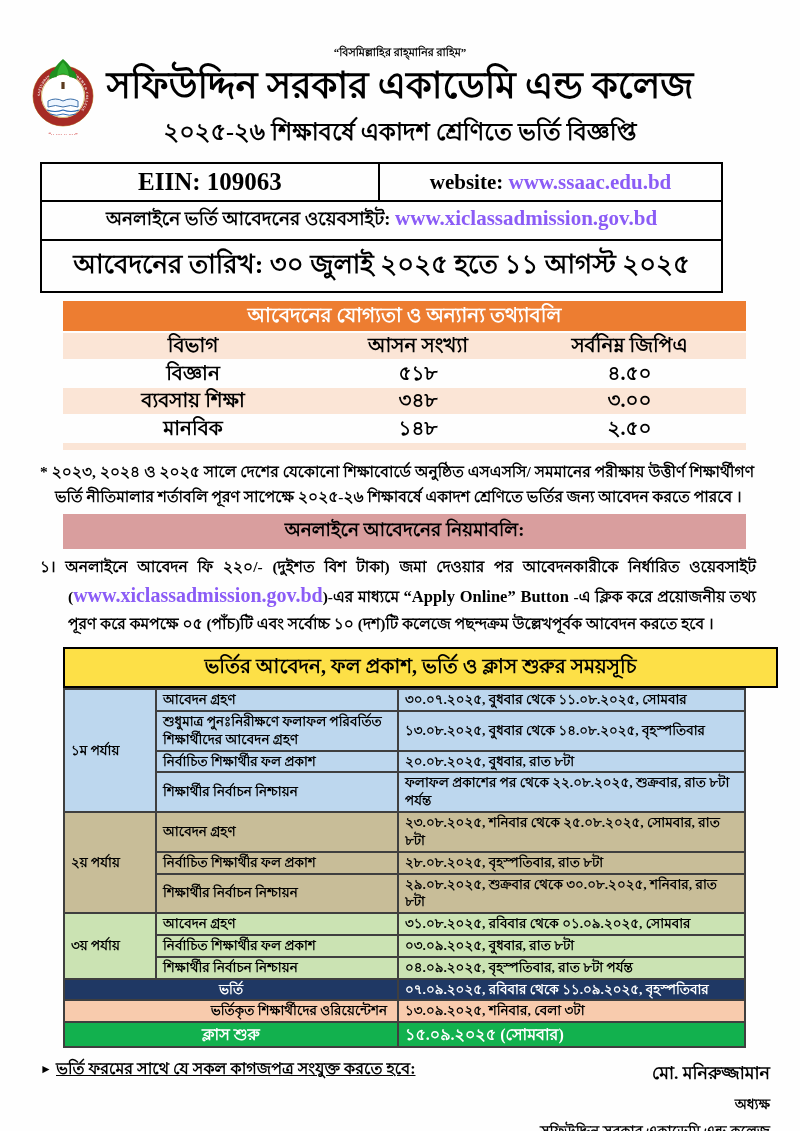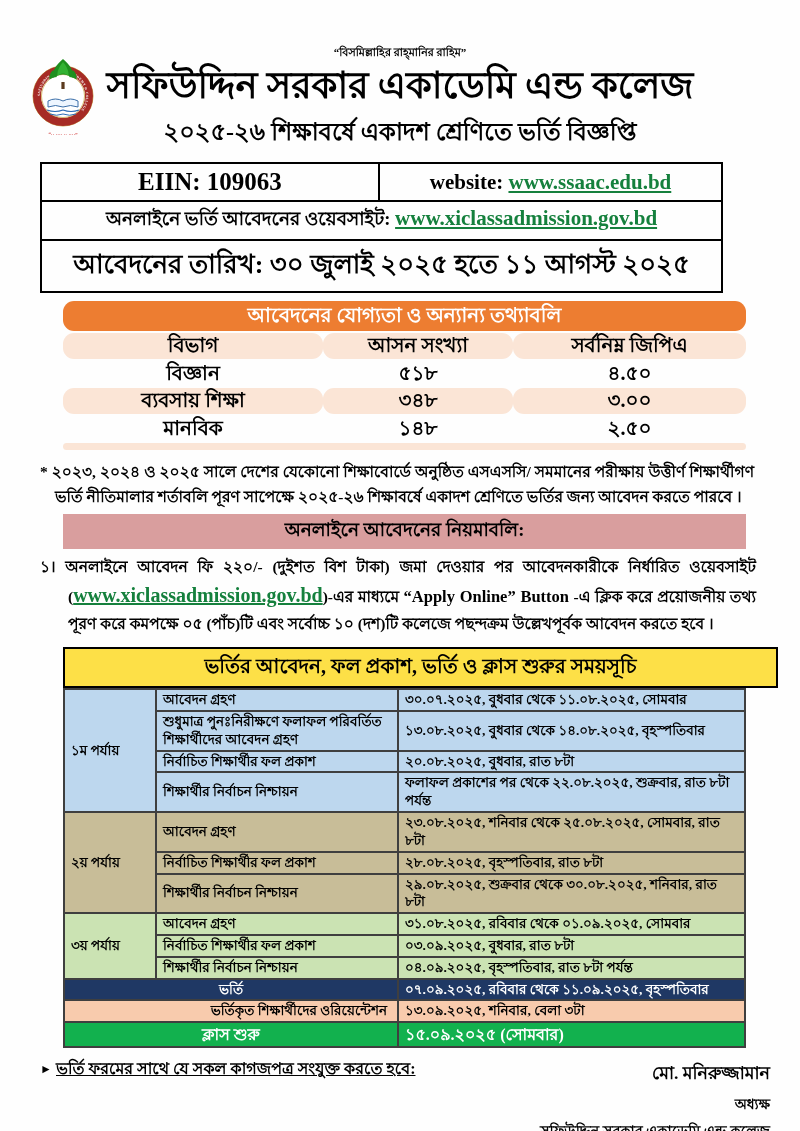--- a/index.html
+++ b/index.html
@@ -17,25 +17,25 @@
   .tblwrap{ margin-left:23px;width:683px; }
 
   
   table.info{ border-collapse:collapse;width:683px;margin-top:9px; }
   table.info td{ border:2.5px solid #000;text-align:center;vertical-align:middle; }
   .cell-eiin{ width:336px;font-size:25px;font-weight:700;padding:4px 0; }
   .cell-web{ font-size:21px;font-weight:700;padding:4px 0; }
   .cell-online{ font-size:18.5px;font-weight:700;padding:3px 0; }
   .cell-online .lnk{ font-size:21px; }
   .cell-date{ font-size:26px;font-weight:800;padding:3px 0;margin-top:12px; }
-  .lnk{ color:#15803d;text-decoration:underline;font-weight:700;cursor:pointer; }
+  .lnk{ color:#8b5cf6;font-weight:700;cursor:pointer; }
 
   
   table.elig{ border-collapse:separate;border-spacing:0 2px;width:683px;margin-top:6px; }
-  table.elig td{ text-align:center;line-height:1.18;font-weight:700;border-radius:11px; }
+  table.elig td{ text-align:center;line-height:1.18;font-weight:700; }
   .elig-title td{ background:#ed7d31;color:#fff;font-size:20px;padding:3px 0; }
   .elig-colhead td{ background:#fbe5d6;font-size:20px;padding:1px 0; }
   .elig-row td{ font-size:20px;padding:1px 0; }
   .elig-row.alt td{ background:#fbe5d6; }
   .elig-strip td{ background:#fbe5d6;height:7px;padding:0; }
   .col-div{width:260px;} .col-seat{width:190px;}
 
   .note{ margin-top:7px;font-size:15.5px;font-weight:600;line-height:1.62;
          text-align:justify;padding-left:15px;text-indent:-15px;padding-right:6px; }
 

